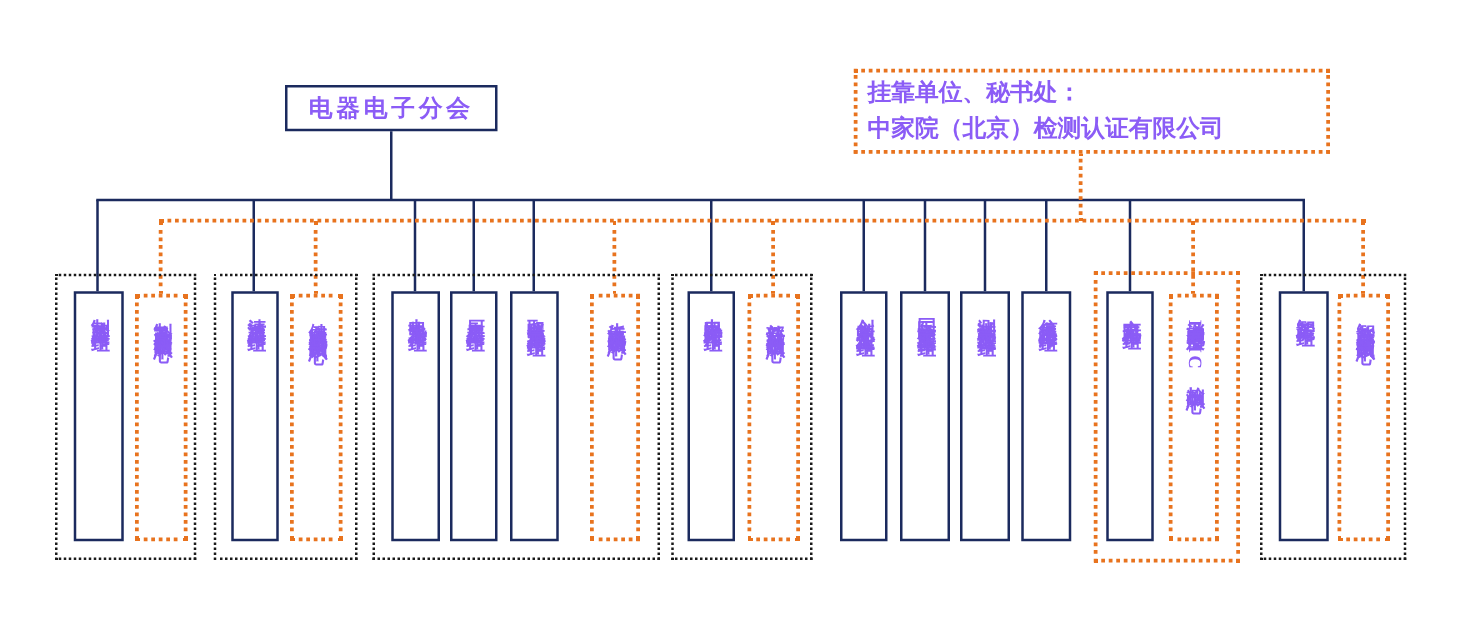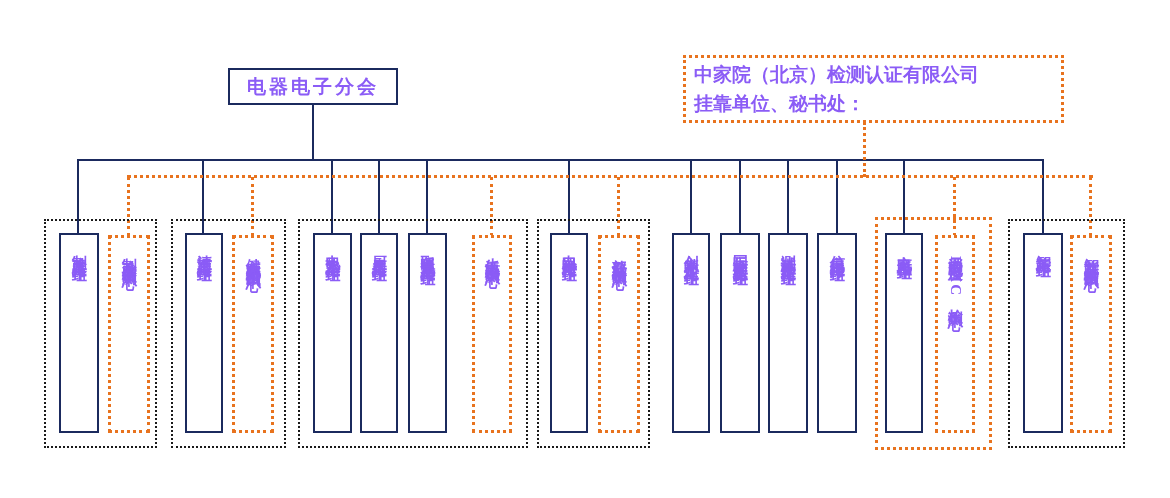--- a/index.html
+++ b/index.html
@@ -72,22 +72,22 @@
   <div class="grp" style="left:171px;width:115px"></div>
   <div class="grp" style="left:298px;width:230px"></div>
   <div class="grp" style="left:537px;width:113px"></div>
   <div class="grp orange" style="left:875px;width:117px"></div>
   <div class="grp" style="left:1008px;width:117px"></div>
 
   <div class="rootbox">
     <span>电器电子分会</span>
   </div>
   <div class="secbox">
+    <div>挂靠单位、秘书处：</div>
     <div>中家院（北京）检测认证有限公司</div>
-    <div>挂靠单位、秘书处：</div>
   </div>
 
   <div class="vbox solid" style="left:59px;width:40px">
       <span>制冷器具工作组</span>
     </div>
   <div class="vbox dotted" style="left:108px;width:42px">
       <span>制冷及空调检测中心</span>
     </div>
 
   <div class="vbox solid" style="left:185px;width:38px">

